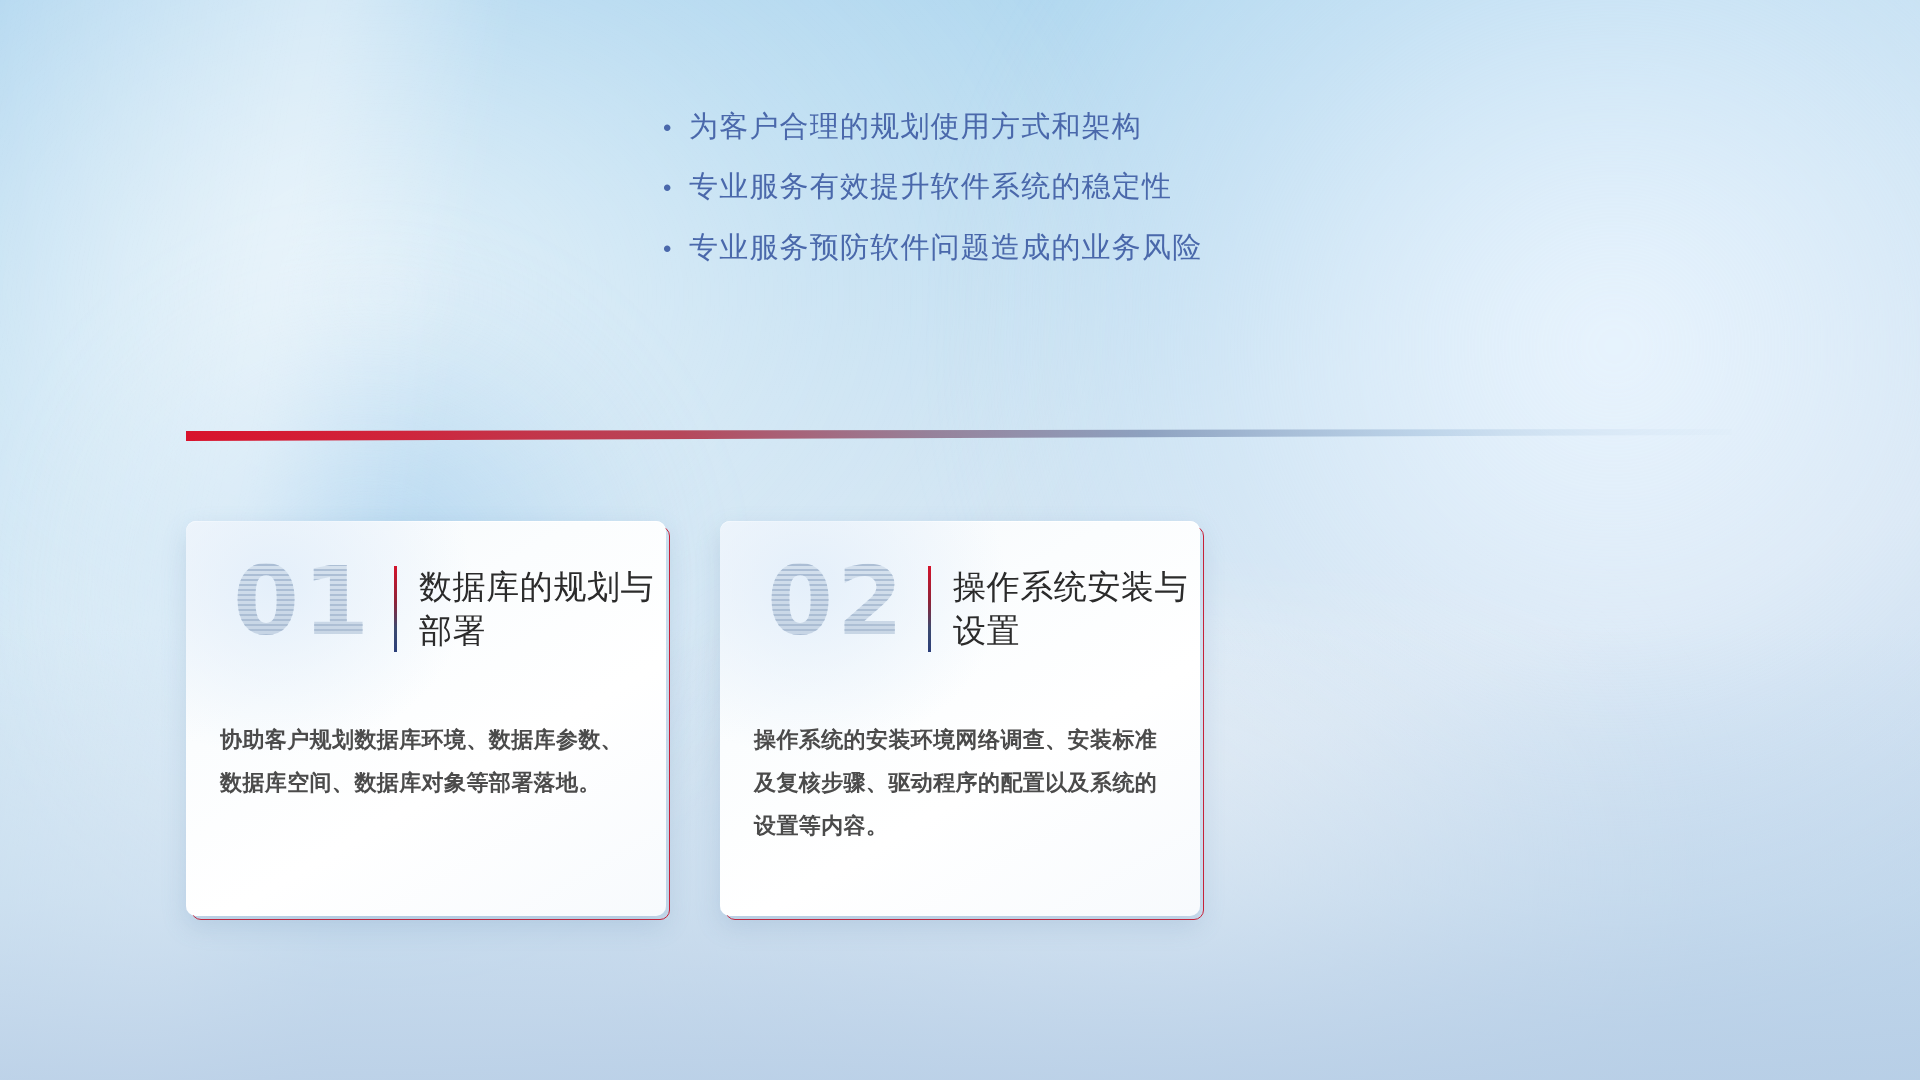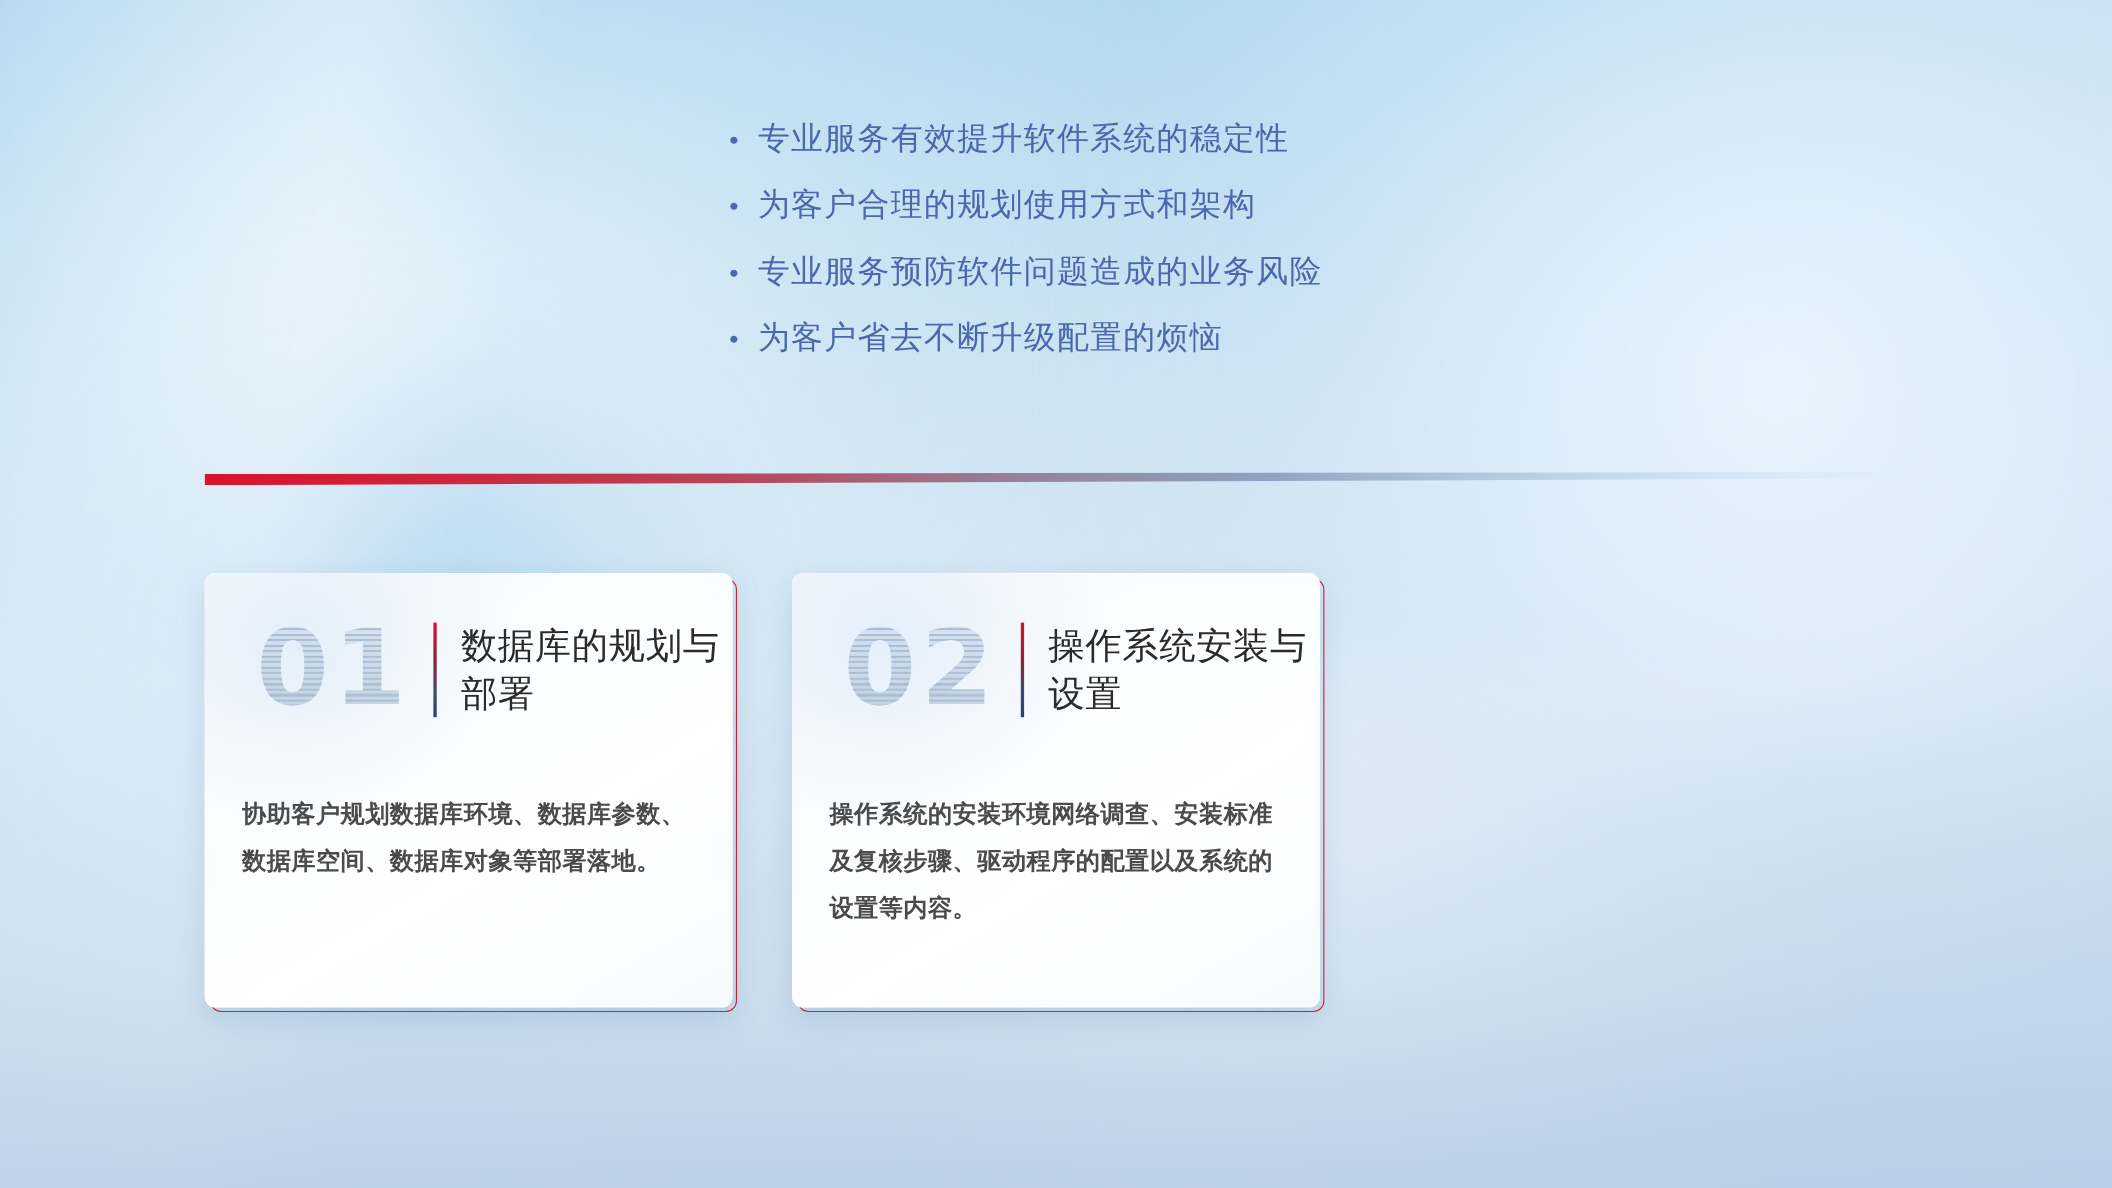--- a/index.html
+++ b/index.html
@@ -106,21 +106,21 @@
 
   .card-head{
     position:absolute; left:0; right:0; top:0; height:175px;
     display:flex; align-items:center;
   }
   .card-num{
     position:relative;
     width:182px; flex:0 0 182px;
     height:110px;
     margin-left:26px;
-    display:flex; align-items:center; justify-content:center;
+    display:flex; justify-content:center;
   }
   .card-num-text{
     font-family:"DejaVu Sans",sans-serif;
     font-size:95px;
     font-weight:700;
     letter-spacing:4px;
     line-height:1;
     color:#8fa8c4;
     opacity:0.55;
     -webkit-background-clip:text;
@@ -161,33 +161,29 @@
 <div class="bg-glow-a"></div>
 <div class="bg-glow-b"></div>
 <div class="bg-glow-c"></div>
 <div class="bg-glow-d"></div>
 <div class="bg-streak"></div>
 <div class="bg-bottom-wash"></div>
 
 <div class="bullets">
   <div class="bullet-row">
     <span class="bullet-dot"></span>
-    <span class="bullet-text">专业服务有效提升软件系统的稳定性</span>
+    <span class="bullet-text">为客户合理的规划使用方式和架构</span>
   </div>
   <div class="bullet-row">
     <span class="bullet-dot"></span>
-    <span class="bullet-text">为客户合理的规划使用方式和架构</span>
+    <span class="bullet-text">专业服务有效提升软件系统的稳定性</span>
   </div>
   <div class="bullet-row">
     <span class="bullet-dot"></span>
     <span class="bullet-text">专业服务预防软件问题造成的业务风险</span>
-  </div>
-  <div class="bullet-row">
-    <span class="bullet-dot"></span>
-    <span class="bullet-text">为客户省去不断升级配置的烦恼</span>
   </div>
 </div>
 
 <div class="divider">
   <svg viewBox="0 0 1546 18" preserveAspectRatio="none">
     <defs>
       <linearGradient id="dividerGrad" x1="0" y1="0" x2="1" y2="0">
         <stop offset="0%" stop-color="#d8132c" stop-opacity="1"></stop>
         <stop offset="14%" stop-color="#cf1f36" stop-opacity="0.97"></stop>
         <stop offset="32%" stop-color="#b33549" stop-opacity="0.90"></stop>

